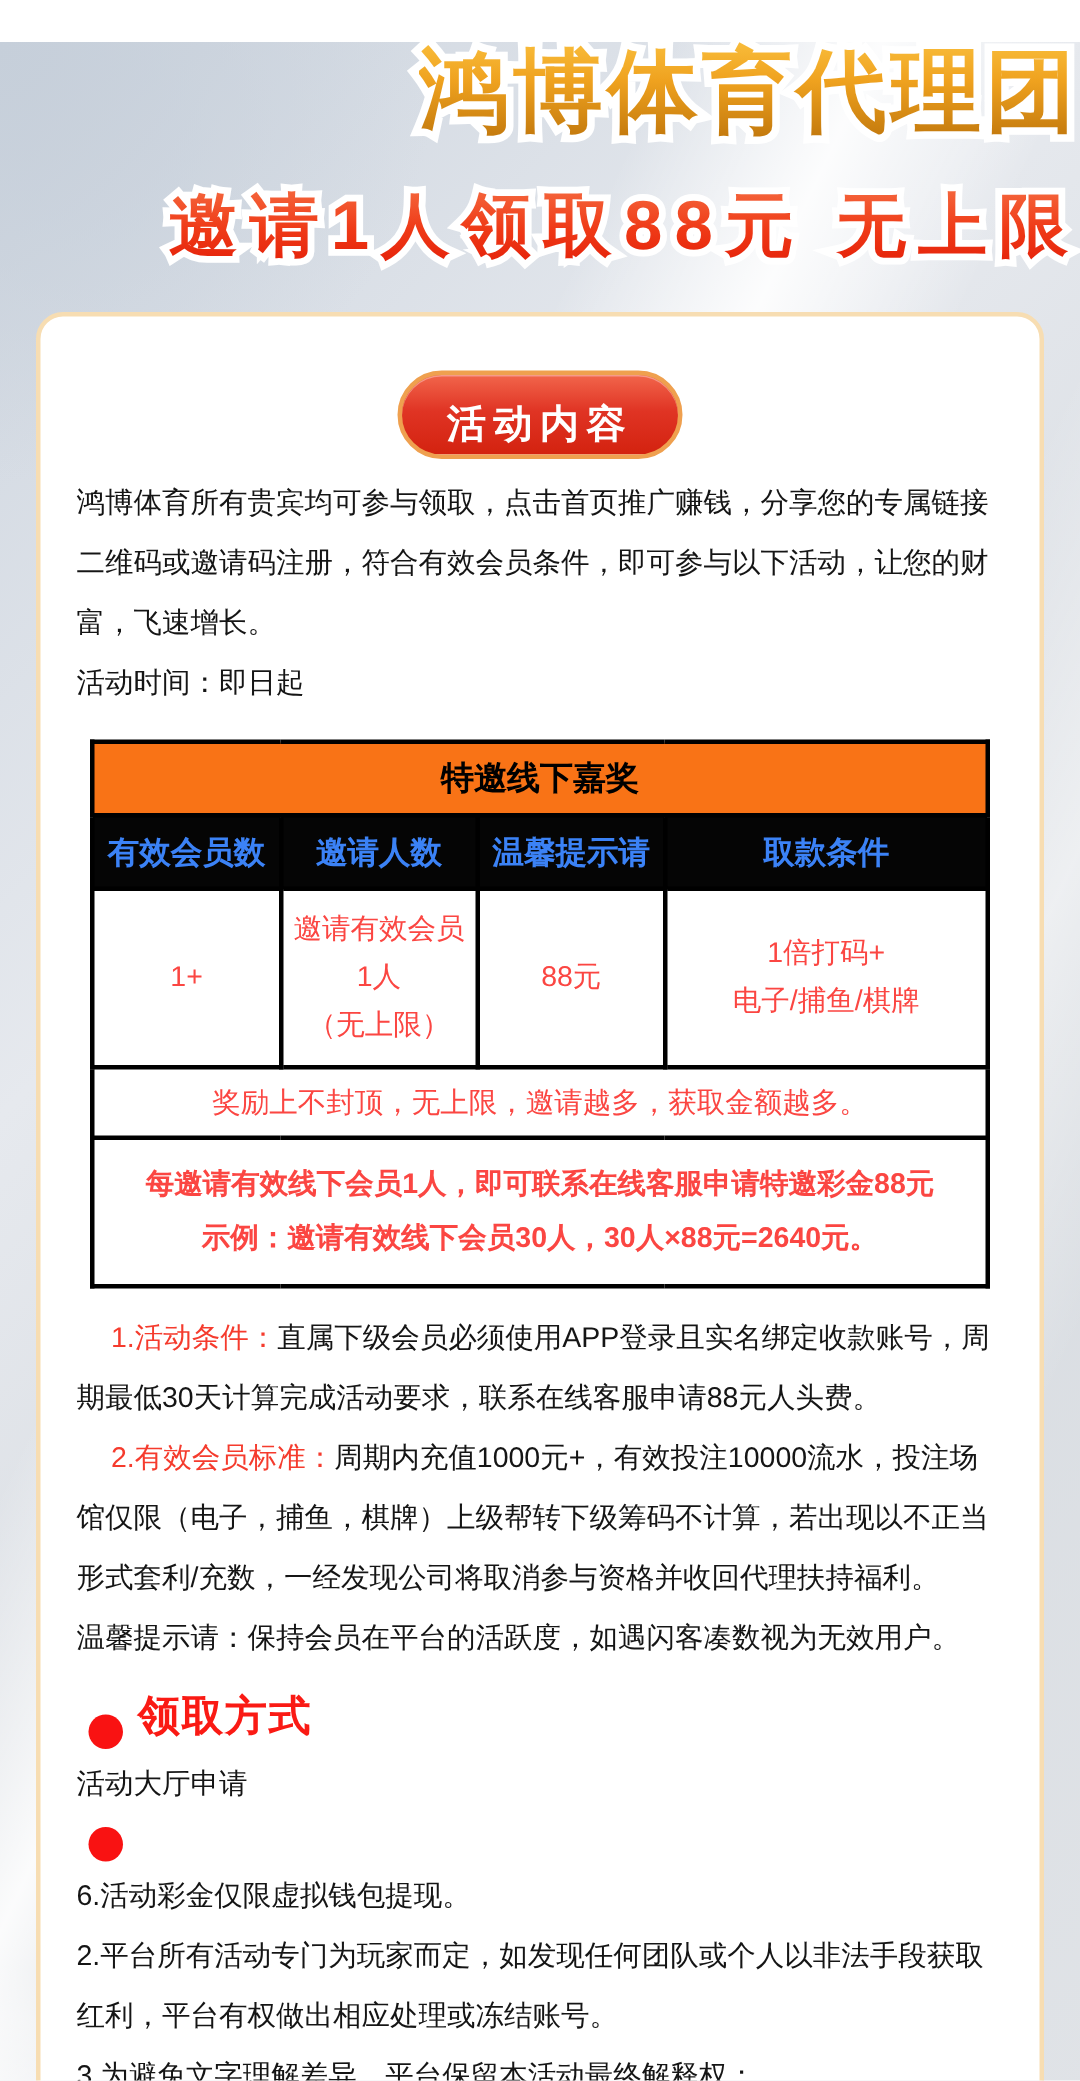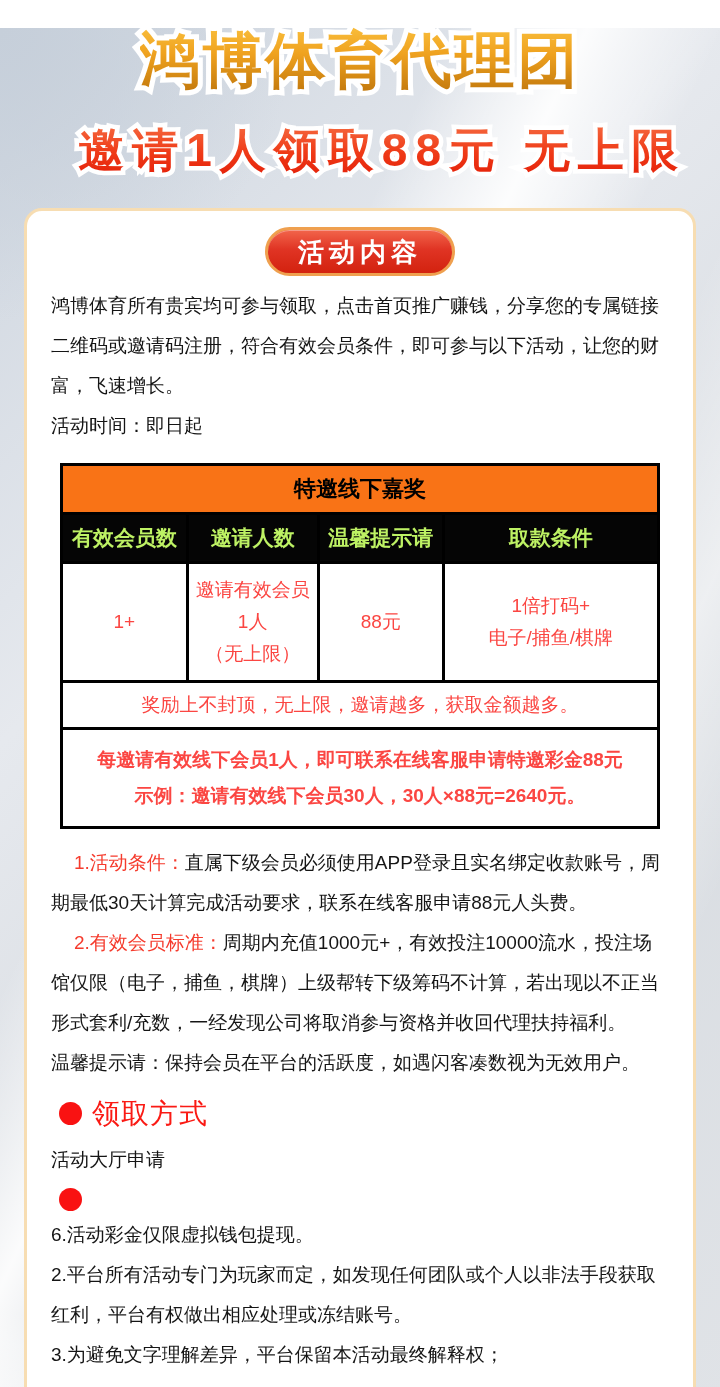--- a/index.html
+++ b/index.html
@@ -13,21 +13,21 @@
     width: 720px; height: 1387px;
     background:
       linear-gradient(115deg, rgba(255,255,255,0) 33%, rgba(255,255,255,0.9) 43%, rgba(255,255,255,0) 53%),
       linear-gradient(115deg, rgba(255,255,255,0) 60%, rgba(255,255,255,0.55) 71%, rgba(255,255,255,0) 82%),
       radial-gradient(210px circle at -2% 103%, rgba(255,255,255,0.85) 0%, rgba(255,255,255,0.35) 55%, rgba(255,255,255,0) 70%),
       radial-gradient(420px circle at 0% 0%, #c6cfda 0%, rgba(198,207,218,0) 70%),
       linear-gradient(135deg, #ccd4de 0%, #e6e9ee 34%, #d8dce1 62%, #e0e3e7 100%);
   }
 
   
-  .hero { text-align: center; }
+  .hero { text-align: right; }
   .stroke-wrap { position: relative; display: inline-block; white-space: nowrap; }
   .stroke-layer {
     position: absolute; left: 0; top: 0; z-index: 0;
     color: #fff; -webkit-text-stroke: 10px #ffffff;
   }
   .fill-layer {
     position: relative; z-index: 1;
     background-clip: text; -webkit-background-clip: text;
     color: transparent;
   }
@@ -41,58 +41,59 @@
   .card {
     margin: 31px 24px 0;
     background: #ffffff;
     border: 3px solid #f7ddb2;
     border-radius: 18px;
     padding: 16px 24px 26px;
   }
   .badge-row { text-align: center; }
   .badge {
     display: inline-block;
-    padding: 8px 30px 7px;
+    padding: 18px 30px 7px;
     border: 3px solid #efa04f;
     border-radius: 999px;
     background: linear-gradient(180deg, #f2654b 0%, #e03424 45%, #d3220f 100%);
     box-shadow: inset 0 1px 0 rgba(255,255,255,0.35);
     color: #ffffff;
     font-size: 26px; font-weight: bold; letter-spacing: 5px;
     line-height: 1.1;
+    margin-top: 20px;
   }
 
   .body-text { font-size: 19px; line-height: 40px; color: #151515; }
   .intro-block { margin-top: 10px; }
 
   
   table.reward {
     width: 97%;
     margin: 17px auto 0;
     border-collapse: collapse;
     border: 3px solid #000000;
     table-layout: fixed;
   }
   table.reward td, table.reward th { border: 3px solid #000000; text-align: center; vertical-align: middle; }
   .t-title td { font-size: 22px; font-weight: bold; color: #000; padding: 8px 4px; background: #f97316; }
-  .t-head th { background: #050505; color: #bef264; font-size: 21px; font-weight: bold; padding: 9px 2px; }
+  .t-head th { background: #050505; color: #3b82f6; font-size: 21px; font-weight: bold; padding: 9px 2px; }
   .t-data td { color: #fb4642; font-size: 19px; line-height: 32px; padding: 10px 4px; height: 82px; }
   .t-note1 td { color: #fb4642; font-size: 19px; padding: 9px 4px; }
   .t-note2 td { color: #fb4642; font-size: 19px; line-height: 36px; padding: 12px 4px; font-weight: bold; }
 
   
   .cond-block { margin-top: 14px; }
   .red-label { color: #f53b2d; margin-left: 23px; }
   .tip-line { }
 
   
   .section-heading {
-    display: flex; align-items: center;
+    display: flex; align-items: flex-end;
     margin: 8px 0 4px 8px;
-    color: #fa1a14; font-size: 28px; font-weight: normal;
+    color: #fa1a14; font-size: 28px; font-weight: bold;
     line-height: 45px; letter-spacing: 1px;
   }
   .dot {
     width: 23px; height: 23px; border-radius: 50%;
     background: #f91212; display: inline-block; margin-right: 10px; flex: 0 0 auto;
   }
   .rules p { margin: 0; }
 </style>
 </head>
 <body>

